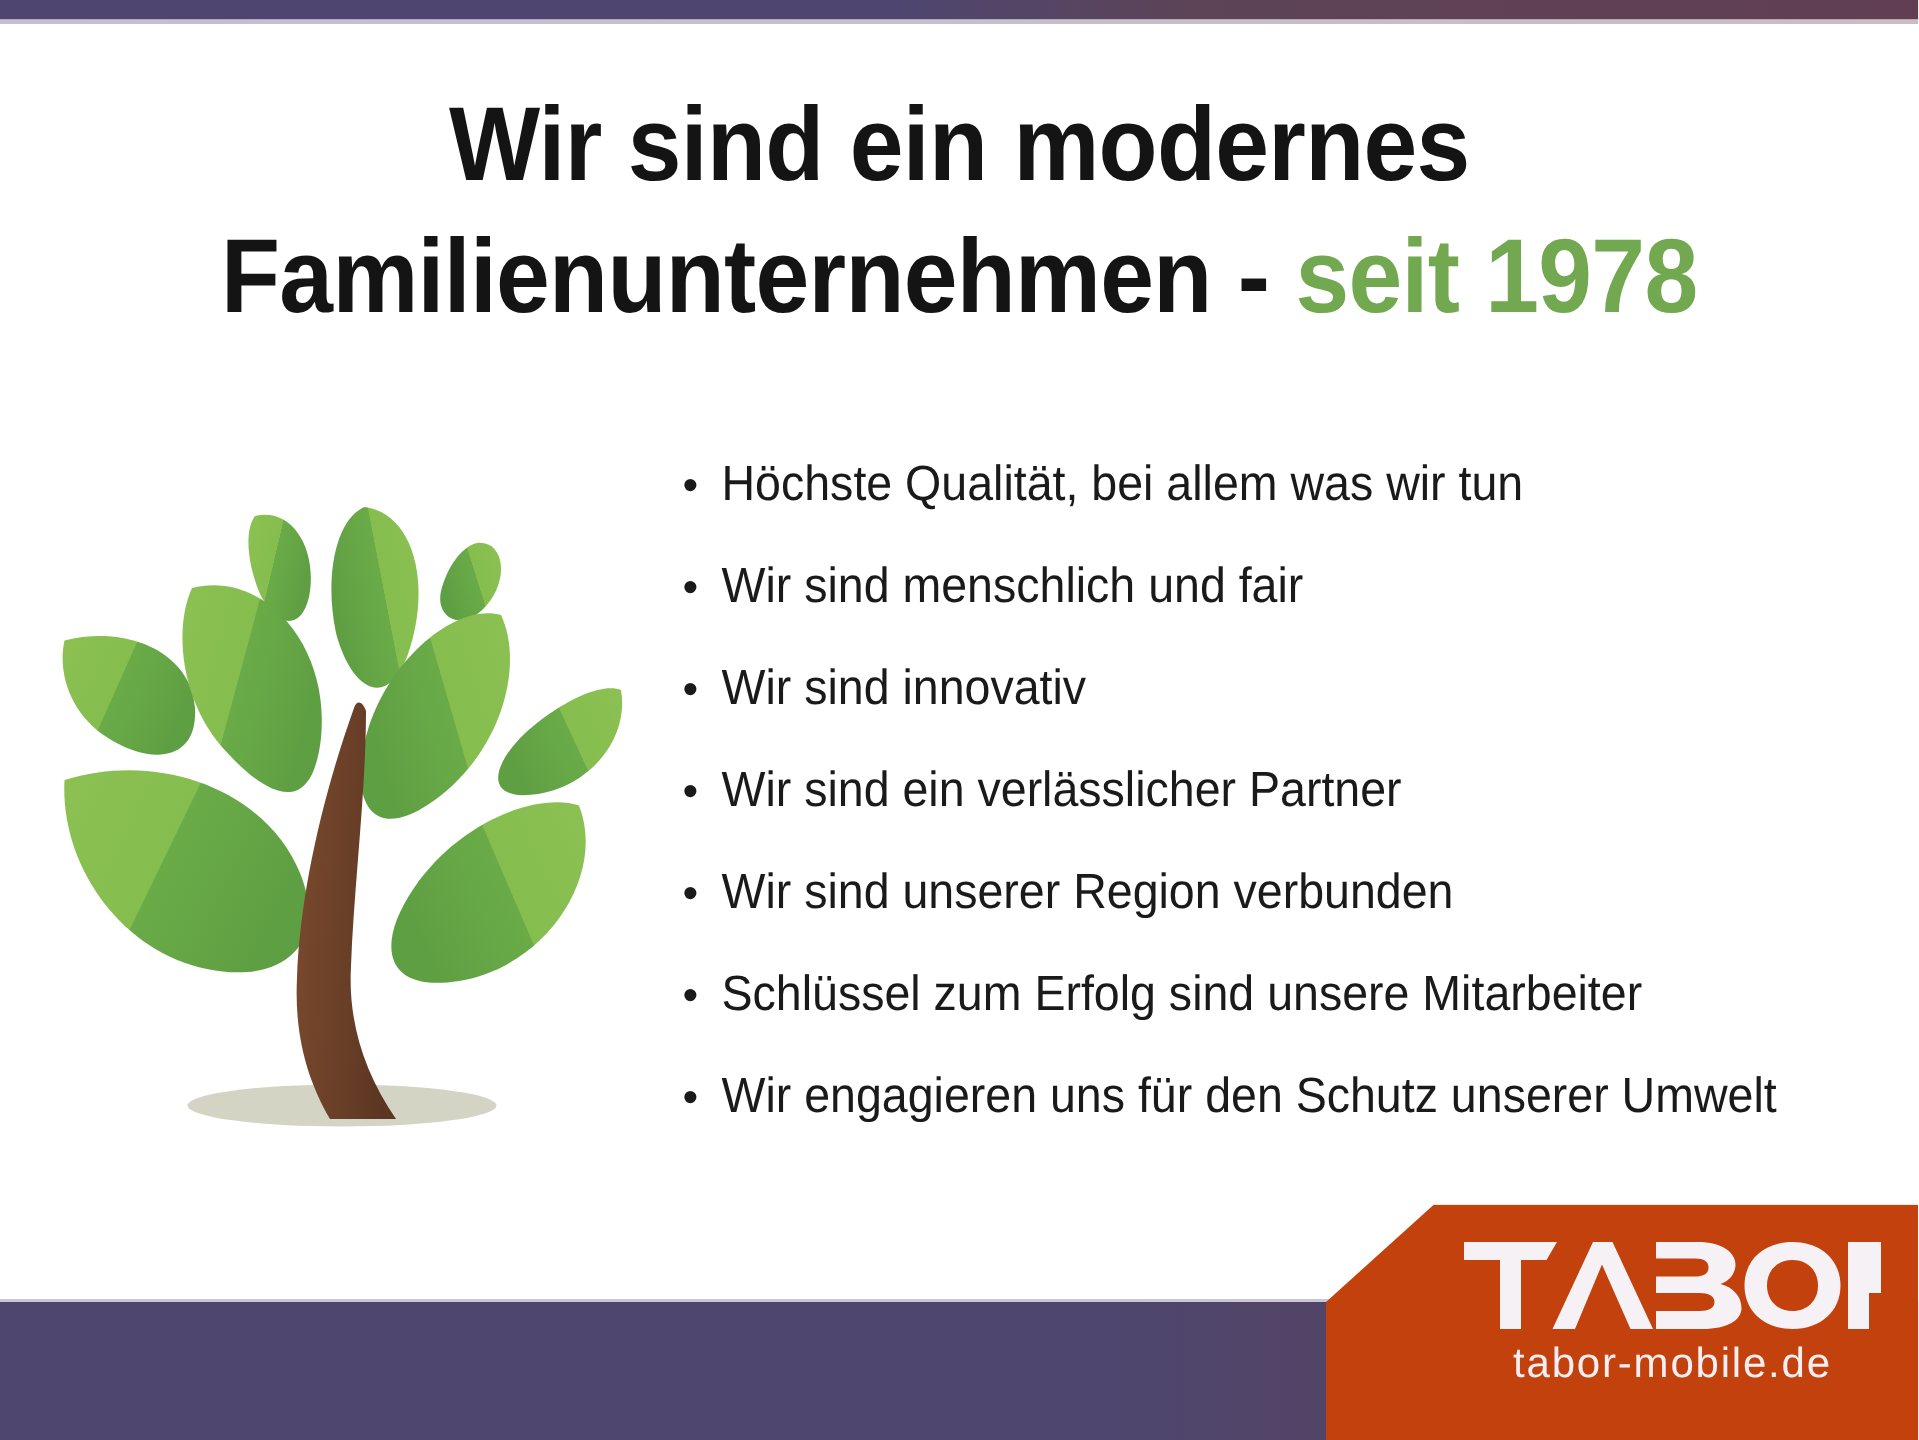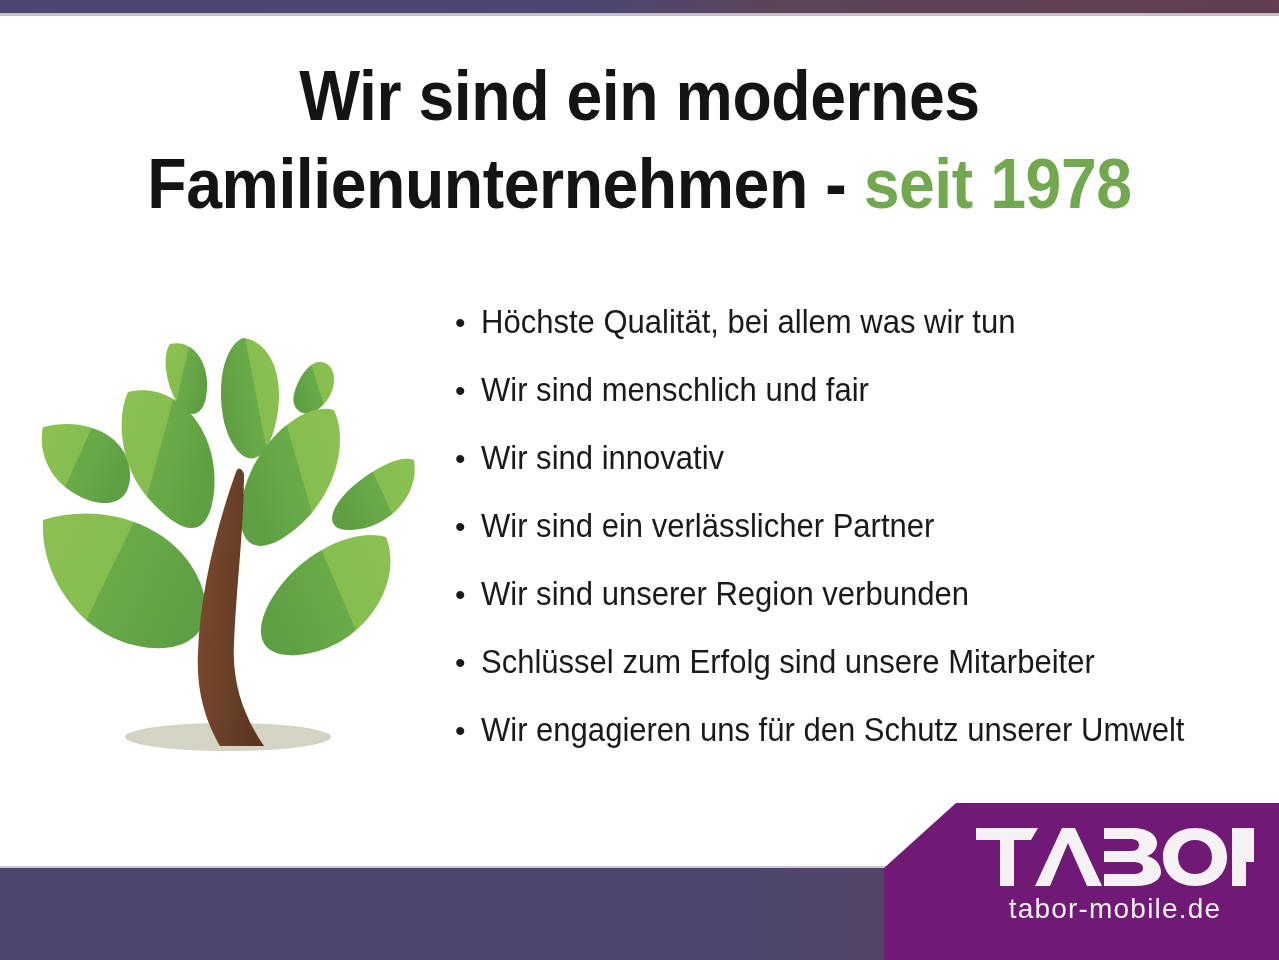--- a/index.html
+++ b/index.html
@@ -113,21 +113,21 @@
     height: 2px;
     background: #bdb8cc;
     opacity: .8;
   }
   .logo-panel {
     position: absolute;
     left: 884px;
     top: 803px;
     width: 395px;
     height: 157px;
-    background: #701a75;
+    background: #c2410c;
     clip-path: polygon(72px 0, 395px 0, 395px 157px, 0 157px, 0 65px);
   }
   .logo-mark {
     position: absolute;
     left: 92px;
     top: 25px;
     width: 278px;
     height: 58px;
   }
   .logo-mark svg { display: block; width: 100%; height: 100%; }

